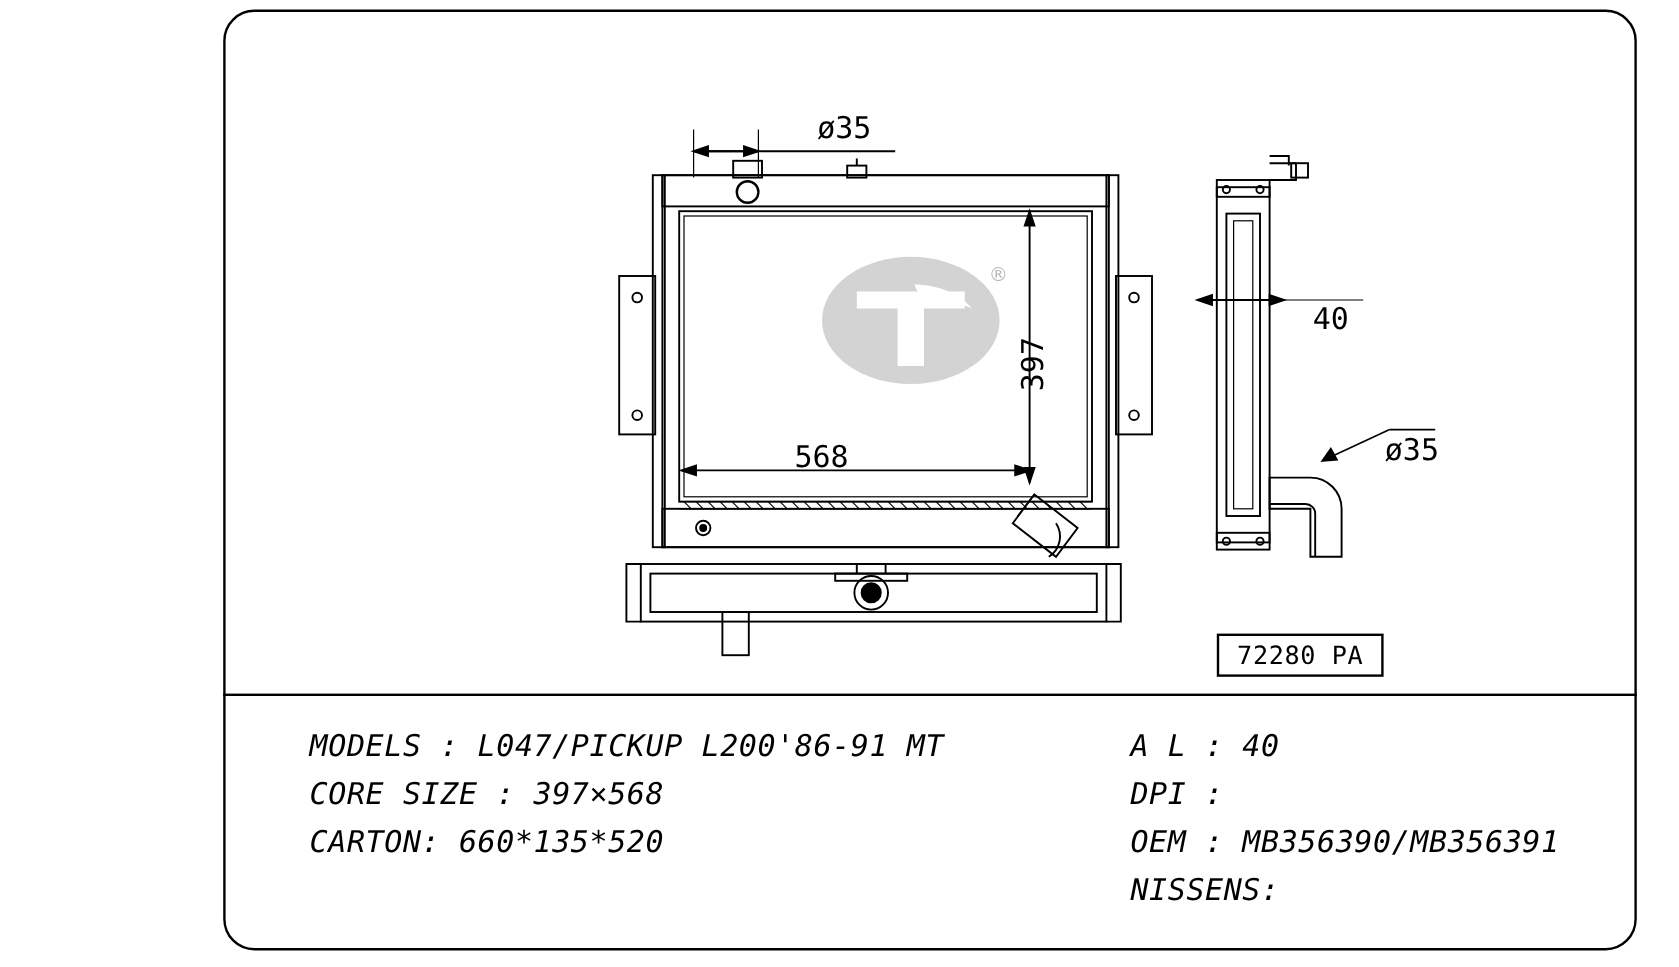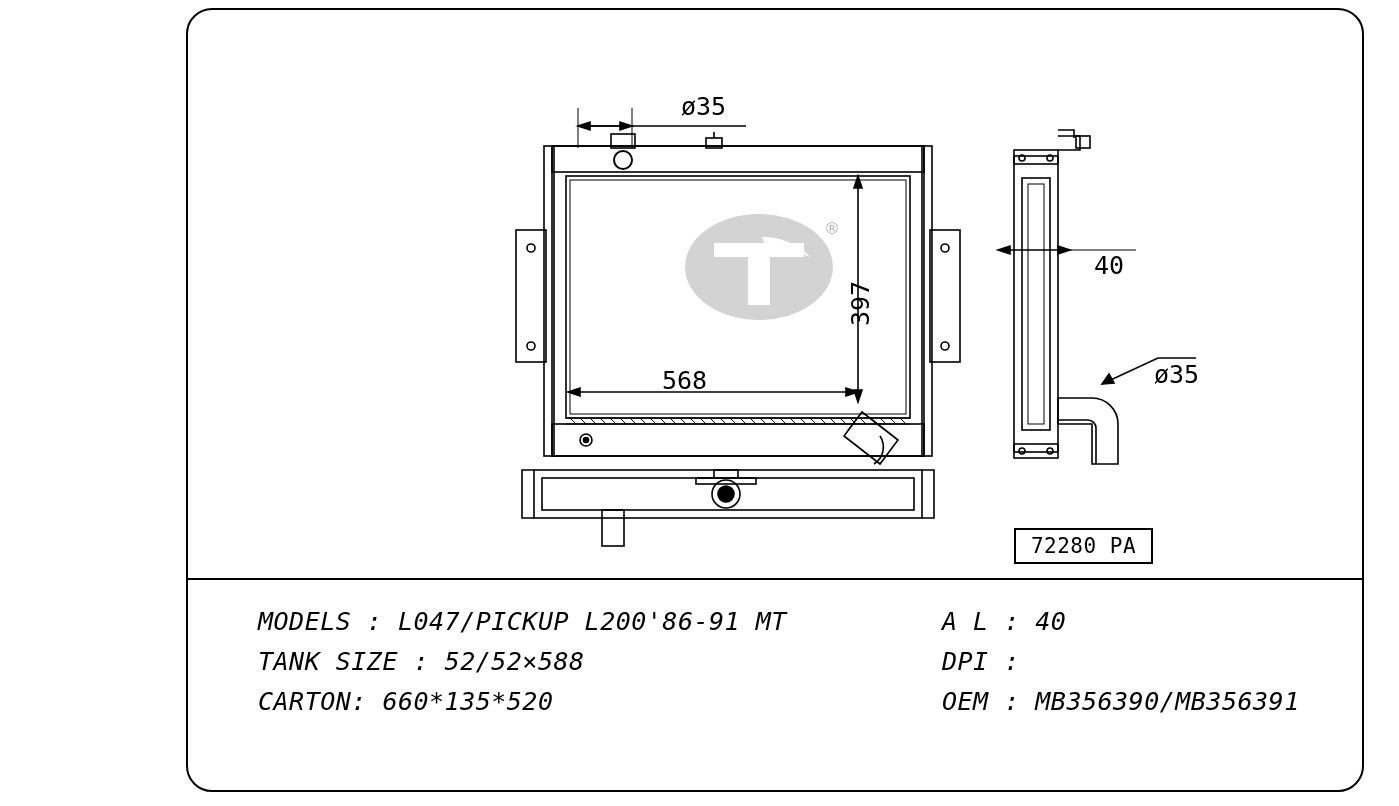--- a/index.html
+++ b/index.html
@@ -350,23 +350,24 @@
     <div class="dim" style="left:908px; top:243px;">40</div>
     <div class="dim" style="left:968px; top:352px;">ø35</div>
   </div>
 
   <div class="code-box">72280 PA</div>
 
 
   <div class="specs">
     <div class="spec-left">
       <div class="spec-row">MODELS : L047/PICKUP L200'86-91 MT</div>
-      <div class="spec-row">TANK SIZE : 52/52×588</div>
+      <div class="spec-row">CORE SIZE : 397×568</div>
       <div class="spec-row">CARTON: 660*135*520</div>
     </div>
     <div class="spec-right">
       <div class="spec-row">A L : 40</div>
       <div class="spec-row">DPI :</div>
       <div class="spec-row">OEM : MB356390/MB356391</div>
+      <div class="spec-row">NISSENS:</div>
     </div>
   </div>
 
 </div>
 
 </body></html>

